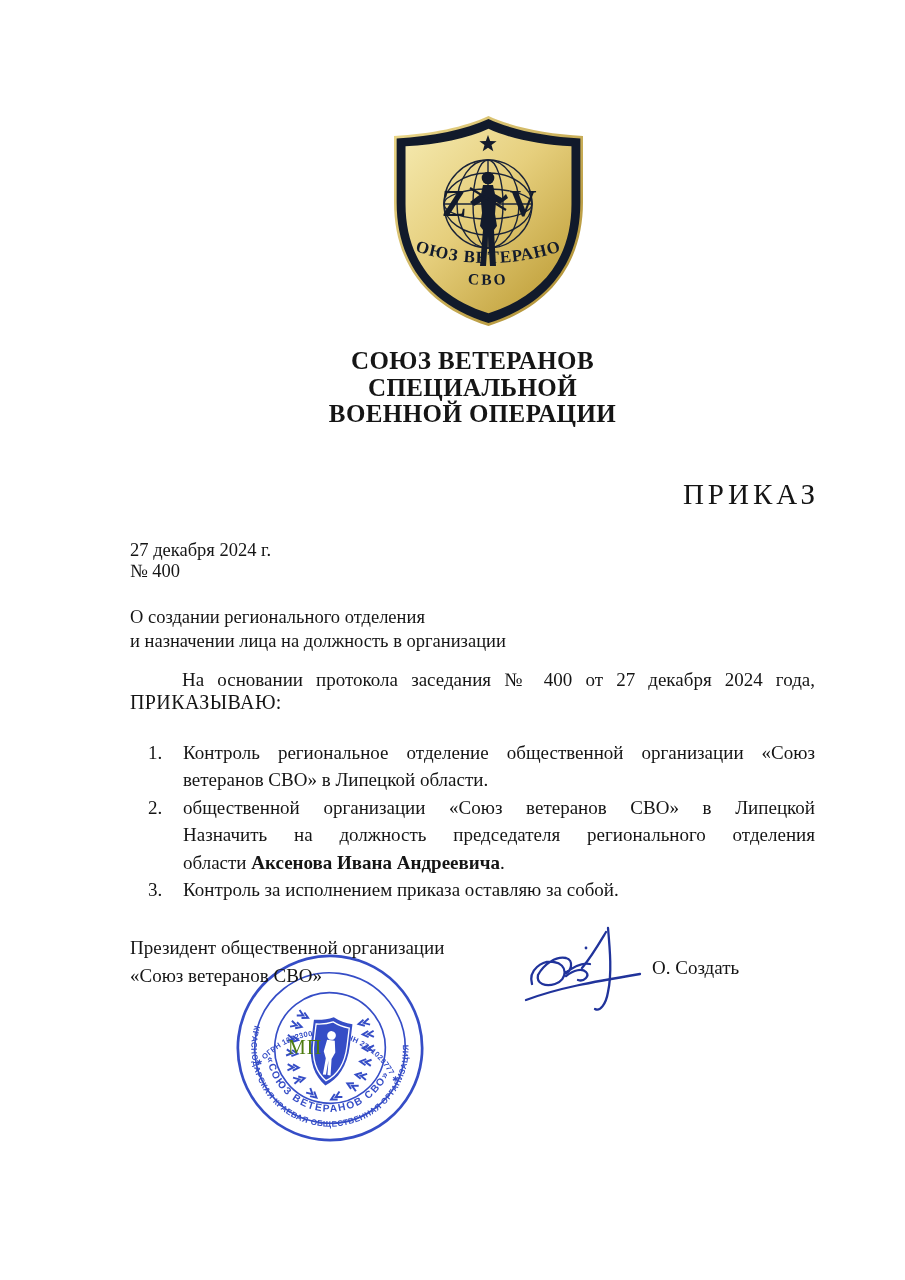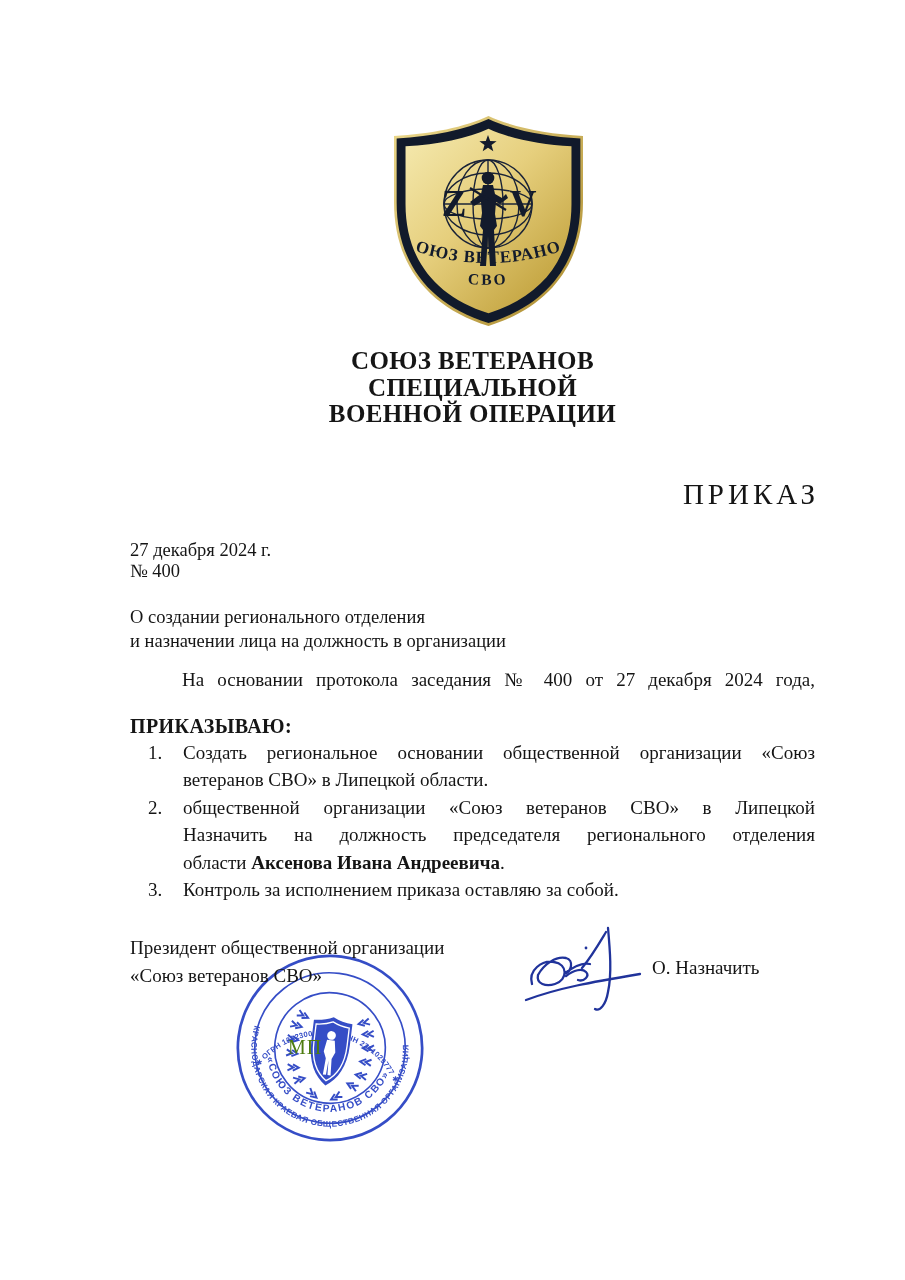--- a/index.html
+++ b/index.html
@@ -9,21 +9,21 @@
   .content-w{left:130px;width:685px;}
   
   .org-title{top:348px;text-align:center;font-weight:700;font-size:25px;line-height:26.5px;letter-spacing:0.4px;}
   .doc-title{top:478px;text-align:right;font-size:29px;letter-spacing:4px;padding-left:4px;}
   .meta-row{top:540px;display:flex;justify-content:space-between;font-size:18.5px;flex-direction:column;}
   .subject{top:584px;font-size:18.5px;line-height:23.5px;margin-top:22px;}
   
   .intro{top:668px;font-size:19px;line-height:23px;}
   .jline{text-align:justify;text-align-last:justify;}
   .intro-line{text-indent:52px;}
-  .directive{font-weight:700;font-size:20px;letter-spacing:0.4px;margin-top:24px;}
+  .directive{font-weight:400;font-size:20px;letter-spacing:0.4px;}
   .orders{top:739px;font-size:19px;line-height:27.4px;}
   .order{position:relative;padding-left:53px;}
   .order-num{position:absolute;left:18px;top:0;}
   .bold{font-weight:700;}
   
   .sig-left{top:934px;font-size:19px;line-height:28px;z-index:3;font-family:Liberation Serif, serif;}
   .sig-name{left:652px;top:957px;font-size:19px;z-index:3;}
   .mp-mark{left:288px;top:1036px;font-size:20px;color:#4d7c0f;z-index:4;letter-spacing:1px;}
   .stamp-wrap{left:233px;top:951px;width:194px;height:194px;z-index:1;opacity:0.95;filter:blur(0.2px);}
   .sign-wrap{left:522px;top:924px;width:134px;height:96px;z-index:2;}
@@ -109,21 +109,21 @@
   </div>
 
   <div class="abs content-w intro">
     <div class="jline intro-line">На основании протокола заседания № 400 от 27 декабря 2024 года,</div>
     <div class="directive">ПРИКАЗЫВАЮ:</div>
   </div>
 
   <div class="abs content-w orders">
     <div class="order">
       <span class="order-num">1.</span>
-      <div class="jline">Создать региональное основании общественной организации «Союз</div>
+      <div class="jline">Контроль региональное отделение общественной организации «Союз</div>
       <div>ветеранов СВО» в Липецкой области.</div>
     </div>
     <div class="order">
       <span class="order-num">2.</span>
       <div class="jline">общественной организации «Союз ветеранов СВО» в Липецкой</div>
       <div class="jline">Назначить на должность председателя регионального отделения</div>
       <div><span>области </span><span class="bold">Аксенова Ивана Андреевича</span><span>.</span></div>
     </div>
     <div class="order">
       <span class="order-num">3.</span>
@@ -193,15 +193,15 @@
         <path d="M10,60 C6,46 20,36 32,38 C46,40 46,56 33,60 C24,63 14,60 16,51 C22,40 34,32 44,34 C52,36 50,48 42,50 C52,42 60,38 68,40"></path>
         <path d="M44,52 C52,46 60,44 64,48 C68,52 62,58 56,56"></path>
         <path d="M60,44 C70,32 78,18 84,8"></path>
         <path d="M86,4 C88,26 90,50 86,68 C84,80 78,88 73,85"></path>
         <path d="M4,76 C36,64 70,58 118,50"></path>
         <circle cx="64" cy="24" r="1.4" fill="#20339b" stroke="none"></circle>
       </g>
     </svg>
   </div>
 
-  <div class="abs sig-name">О. Назначить</div>
+  <div class="abs sig-name">О. Создать</div>
 
 </div>
 
 </body></html>

